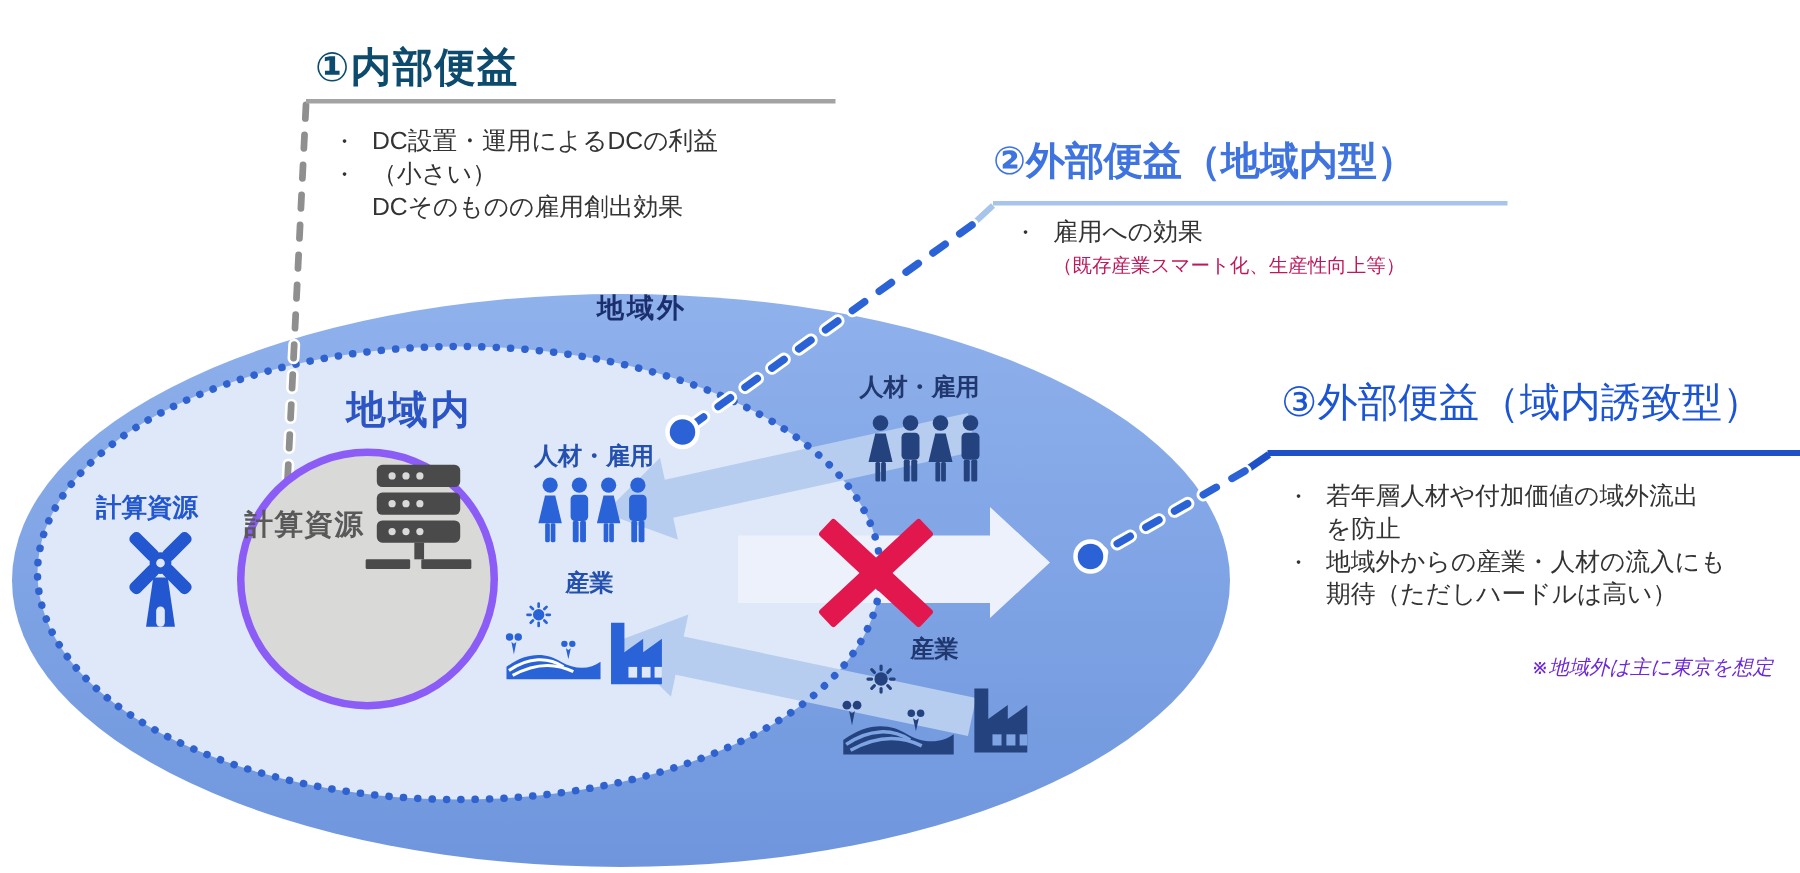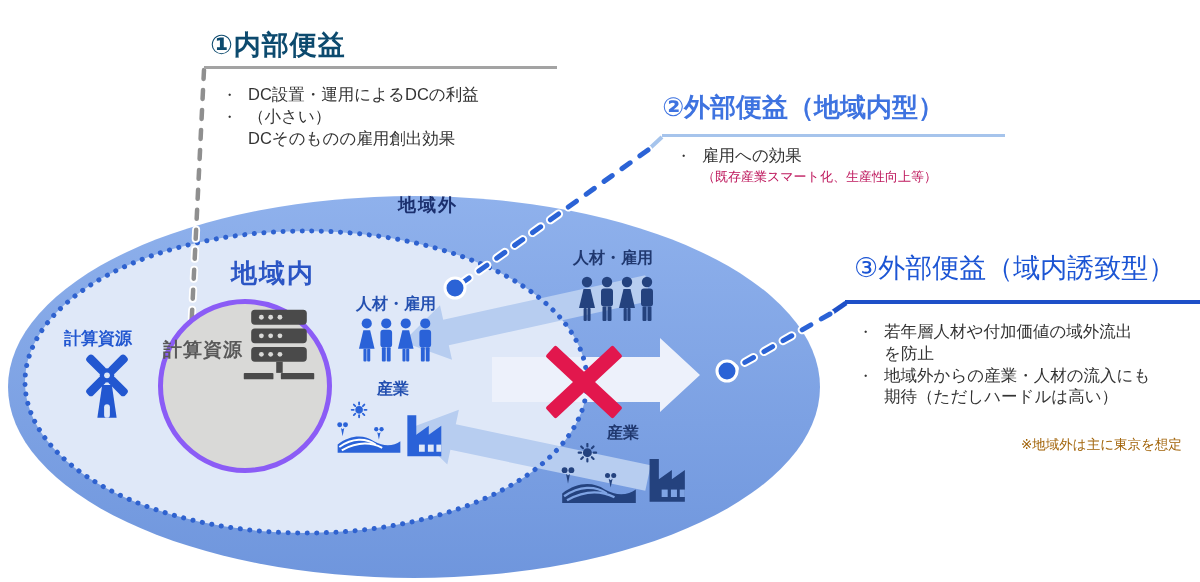--- a/index.html
+++ b/index.html
@@ -29,21 +29,21 @@
   .p2-rule{left:662px;top:134px;width:343px;height:3px;background:#a6c4ec;}
   .p3-rule{left:845px;top:300px;width:355px;height:4px;background:#1e50c8;}
   .bullets{position:absolute;z-index:4;color:#333333;font-size:16.5px;line-height:1.32;}
   .p1-bullets{left:222px;top:84px;width:300px;}
   .p2-bullets{left:676px;top:145px;width:310px;}
   .p3-bullets{left:858px;top:321px;width:345px;}
   .brow{display:flex;align-items:flex-start;}
   .bmark{width:26px;flex:0 0 26px;font-size:15px;line-height:1.45;}
   .btext{flex:1;}
   .bnote{font-size:13px;color:#be185d;margin-top:1px;}
-  .footnote{position:absolute;left:1021px;top:436px;z-index:4;font-size:13.5px;color:#a16207;}
+  .footnote{position:absolute;left:1021px;top:436px;z-index:4;font-size:13.5px;color:#6d28d9;font-style:italic;}
 </style>
 </head>
 <body>
 
 <div class="canvas">
 
   <svg class="scene" width="1200" height="582" viewBox="0 0 1200 582">
     <defs>
       <linearGradient id="gradOuter" x1="0" y1="0" x2="0" y2="1">
         <stop offset="0" stop-color="#8fb1ec"></stop>

